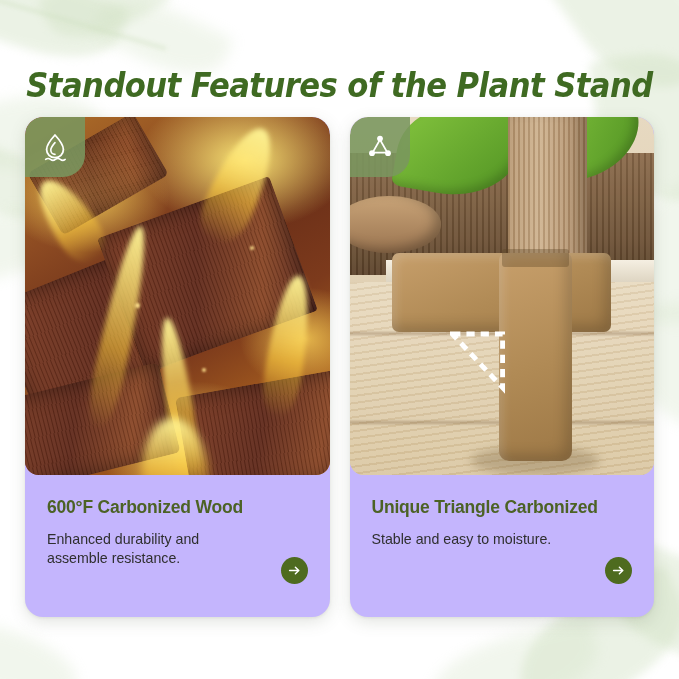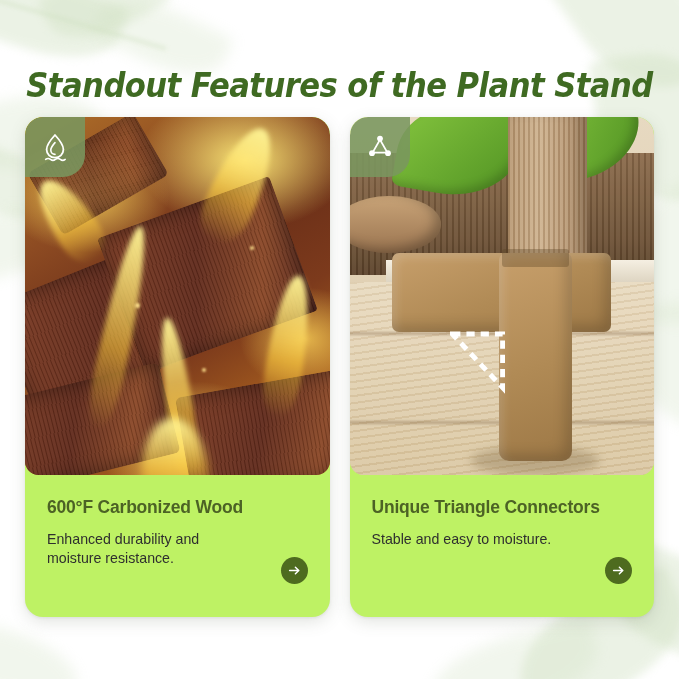--- a/index.html
+++ b/index.html
@@ -78,21 +78,21 @@
     top: 117px;
     width: 629px;
     height: 500px;
     display: flex;
     gap: 20px;
     z-index: 2;
   }
   .card {
     position: relative;
     width: 304.5px;
-    background: #bef264;
+    background: #c4b5fd;
     border-radius: 18px;
     box-shadow: 0 5px 16px rgba(90, 100, 80, .17), 0 1px 3px rgba(90,100,80,.10);
     overflow: hidden;
     display: flex;
     flex-direction: column;
   }
 
   .photo-wrap {
     position: relative;
     margin: 0;
@@ -338,21 +338,21 @@
               <path d="M14 3 C14 3 5.6 12.2 5.6 17.4 C5.6 22.2 9.4 25.6 14 25.6 C18.6 25.6 22.4 22.2 22.4 17.4 C22.4 12.2 14 3 14 3 Z" stroke="#ffffff" stroke-width="1.8" stroke-linejoin="round" fill="none"></path>
               <path d="M14 10.6 C14 10.6 9.8 15.2 9.8 18 C9.8 20.6 11.7 22.4 14 22.4" stroke="#ffffff" stroke-width="1.6" stroke-linecap="round" fill="none"></path>
               <path d="M4.6 27.4 C6.2 26.1 7.9 26.1 9.5 27.4 C11.1 28.7 12.8 28.7 14.4 27.4 C16 26.1 17.7 26.1 19.3 27.4 C20.9 28.7 22.6 28.7 24.2 27.4" stroke="#ffffff" stroke-width="1.5" stroke-linecap="round" fill="none"></path>
             </svg>
           </span>
         </div>
       </div>
 
       <div class="card-body">
         <h2 class="card-heading">600°F Carbonized Wood</h2>
-        <p class="card-desc">Enhanced durability and moisture resistance.</p>
+        <p class="card-desc">Enhanced durability and assemble resistance.</p>
         <button class="arrow-btn">
           <span>
             <svg width="15" height="15" viewBox="0 0 15 15" fill="none">
               <path d="M2.6 7.5 H11.6 M8.4 4.3 L11.8 7.5 L8.4 10.7" stroke="#ffffff" stroke-width="1.5" stroke-linecap="round" stroke-linejoin="round"></path>
             </svg>
           </span>
         </button>
       </div>
     </div>
 
@@ -383,21 +383,21 @@
               <path d="M14 6.6 L21.4 19.6 L6.6 19.6 Z" stroke="#ffffff" stroke-width="1.8" stroke-linejoin="round" fill="none"></path>
               <circle cx="14" cy="5.6" r="2.9" fill="#ffffff"></circle>
               <circle cx="6.0" cy="20.2" r="2.9" fill="#ffffff"></circle>
               <circle cx="22.0" cy="20.2" r="2.9" fill="#ffffff"></circle>
             </svg>
           </span>
         </div>
       </div>
 
       <div class="card-body">
-        <h2 class="card-heading">Unique Triangle Connectors</h2>
+        <h2 class="card-heading">Unique Triangle Carbonized</h2>
         <p class="card-desc">Stable and easy to moisture.</p>
         <button class="arrow-btn">
           <span>
             <svg width="15" height="15" viewBox="0 0 15 15" fill="none">
               <path d="M2.6 7.5 H11.6 M8.4 4.3 L11.8 7.5 L8.4 10.7" stroke="#ffffff" stroke-width="1.5" stroke-linecap="round" stroke-linejoin="round"></path>
             </svg>
           </span>
         </button>
       </div>
     </div>

